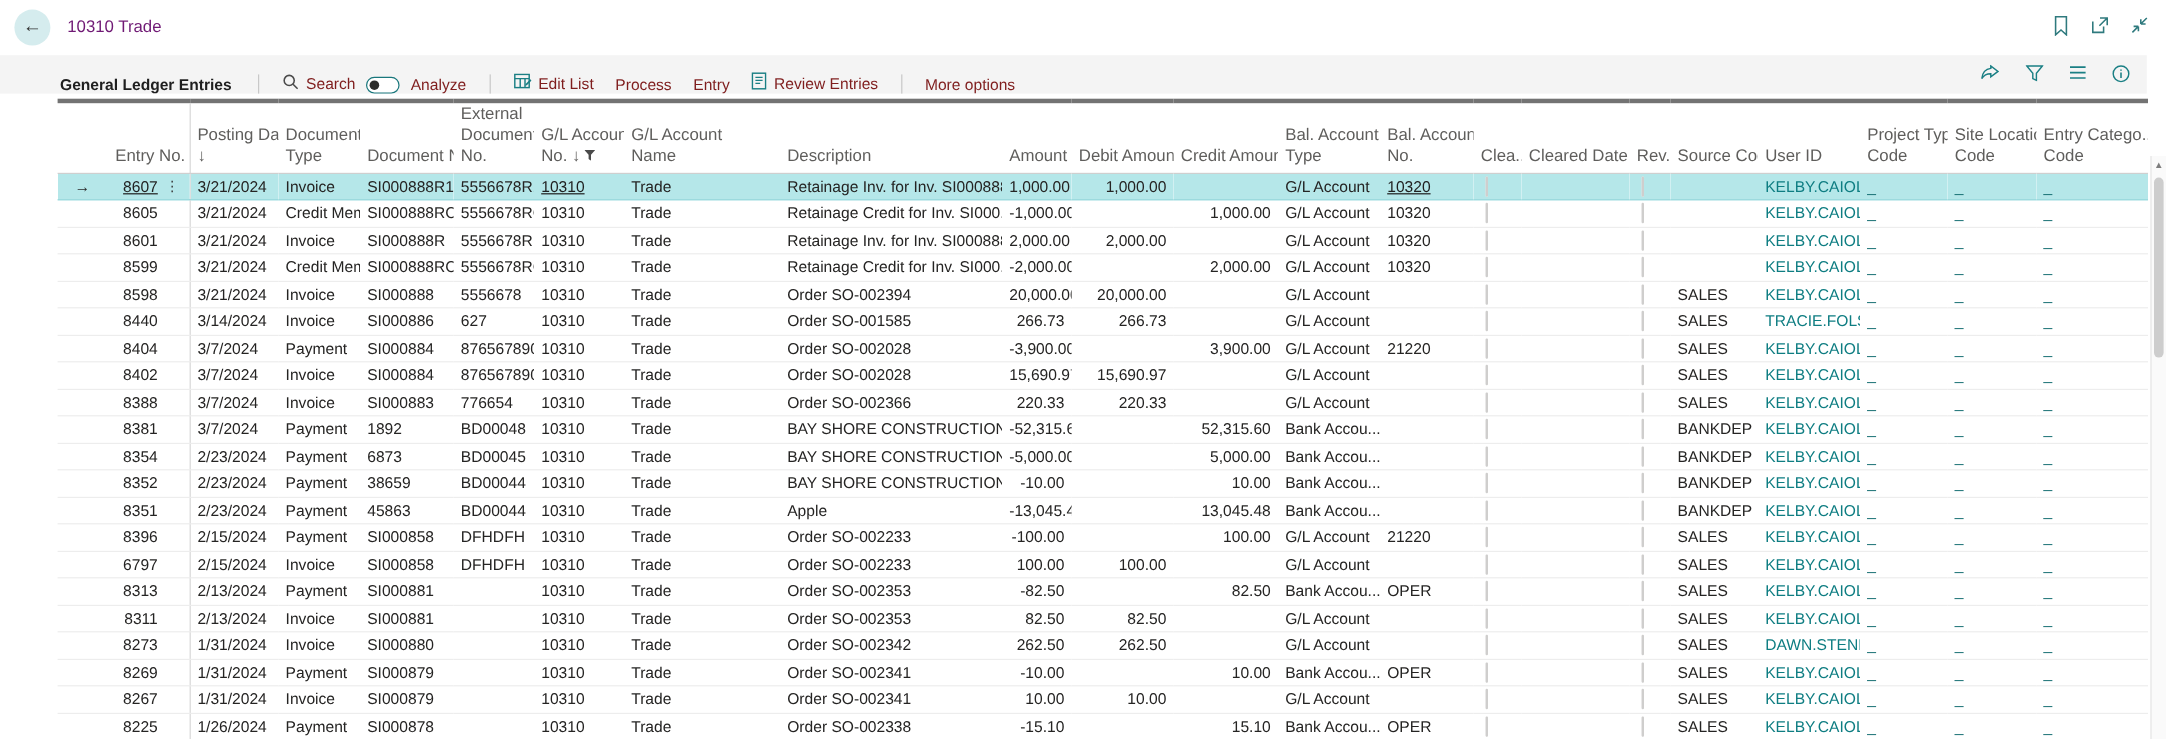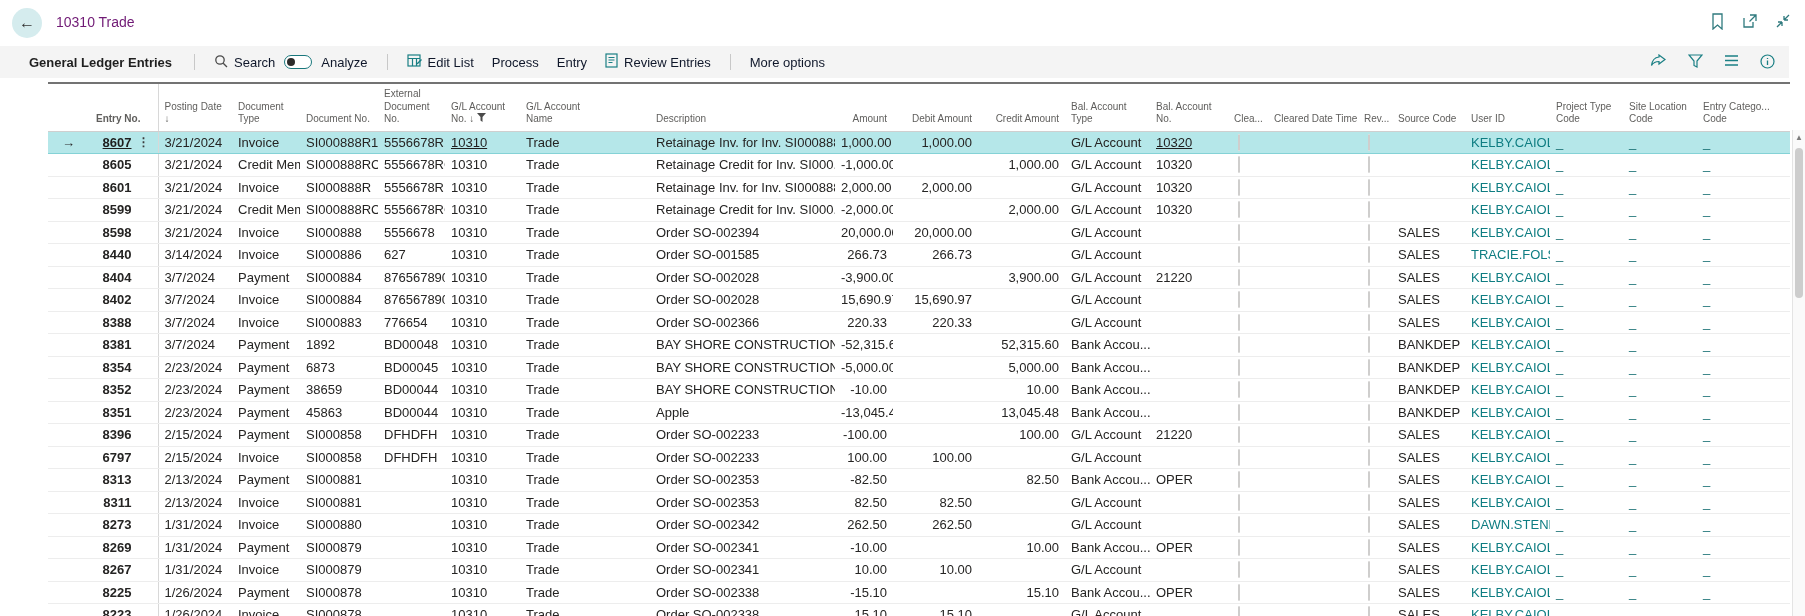--- a/index.html
+++ b/index.html
@@ -10,43 +10,43 @@
   
   .titlebar { position:absolute; top:0; left:0; right:0; height:46px; background:#fff; }
   .back-btn { position:absolute; left:12px; top:8px; width:30px; height:30px; border-radius:50%;
     background:#d5ecee; border:none; cursor:pointer; font-size:16px; color:#333; line-height:30px; text-align:center;}
   .page-title { position:absolute; left:56px; top:14px; font-size:14px; color:#701a75; }
   .tb-icons { position:absolute; right:14px; top:13px; display:flex; gap:17px; }
   .tb-icons svg { display:block; }
 
   
   .commandbar { position:absolute; top:46px; left:0; right:16px; height:32px; background:#f4f4f4;
-    display:flex; align-items:center; font-size:13px; padding-left:29px; }
+    display:flex; align-items:flex-end; font-size:13px; padding-left:50px; }
   .cb-caption { font-weight:bold; color:#1f1f1f; margin-right:12px; }
   .cb-sep { width:1px; height:16px; background:#c8c8c8; margin:0 10px; }
   .cb-item { display:flex; align-items:center; gap:6px; background:none; border:none;
-    font-family:inherit; font-size:13px; color:#0f172a; margin:0 9px; cursor:pointer; white-space:nowrap; }
+    font-family:inherit; font-size:13px; color:#7f1d1d; margin:0 9px; cursor:pointer; white-space:nowrap; }
   .toggle { width:28px; height:14px; border:1px solid #19777c; border-radius:8px; background:#fff;
     position:relative; display:inline-block; cursor:pointer; }
   .toggle .dot { position:absolute; left:2px; top:2px; width:8px; height:8px; border-radius:50%; background:#2d2c2b; }
   .cb-right { position:absolute; right:14px; top:8px; display:flex; gap:21px; }
   .cb-right svg { display:block; cursor:pointer; }
 
   
   .grid { position:absolute; top:82px; left:0; right:0; bottom:0; overflow:hidden; }
   table { border-collapse:collapse; table-layout:fixed; margin-left:48px; width:1742px; }
-  thead th { border-top:2px solid #737373; border-bottom:1px solid #cfcfcf; height:48px;
-    vertical-align:bottom; font-weight:normal; font-size:10px; color:#5f5e5c; text-align:left;
+  thead th { border-top:4px solid #737373; border-bottom:1px solid #cfcfcf; height:48px;
+    vertical-align:bottom; font-weight:normal; font-size:14px; color:#5f5e5c; text-align:left;
     padding:0 6px 5px 6px; cursor:pointer; line-height:1.25; white-space:nowrap; overflow:hidden; }
   thead th.r { text-align:right; }
   tbody td { height:22.5px; border-bottom:1px solid #ededed; font-size:13px; padding:0 6px;
     white-space:nowrap; overflow:hidden; vertical-align:middle; }
   tbody td.r { text-align:right; }
   td.c-entry_no, th.c-entry_no { padding-right:26px; }
-  .col-divider td.c-entry_no, .col-divider th.c-entry_no { border-right:1px solid #d8d8d8;font-weight:bold; }
+  .col-divider td.c-entry_no, .col-divider th.c-entry_no { border-right:1px solid #d8d8d8; }
   tr.selected td { background:#b5e7e9; border-top:1px solid #84d2d6; border-bottom:1px solid #84d2d6; }
   .row-arrow { color:#2b2b2b; font-size:13px; padding-left:8px; }
   .row-dots { position:absolute; right:8px; top:3px; color:#3a3a3a; font-size:12px; letter-spacing:0; }
   td.c-entry_no { position:relative; }
   .link { text-decoration:underline; color:#1f1f1f; cursor:pointer; }
   .teal { color:#0e7d82; }
   .dash { color:#156e72; cursor:pointer; }
   .cb { width:12px; height:12px; border:1px solid #cfcecd; background:#f6f6f6; border-radius:2px; margin:0 auto 0 4px; }
   .funnel { margin-left:3px; }
 

